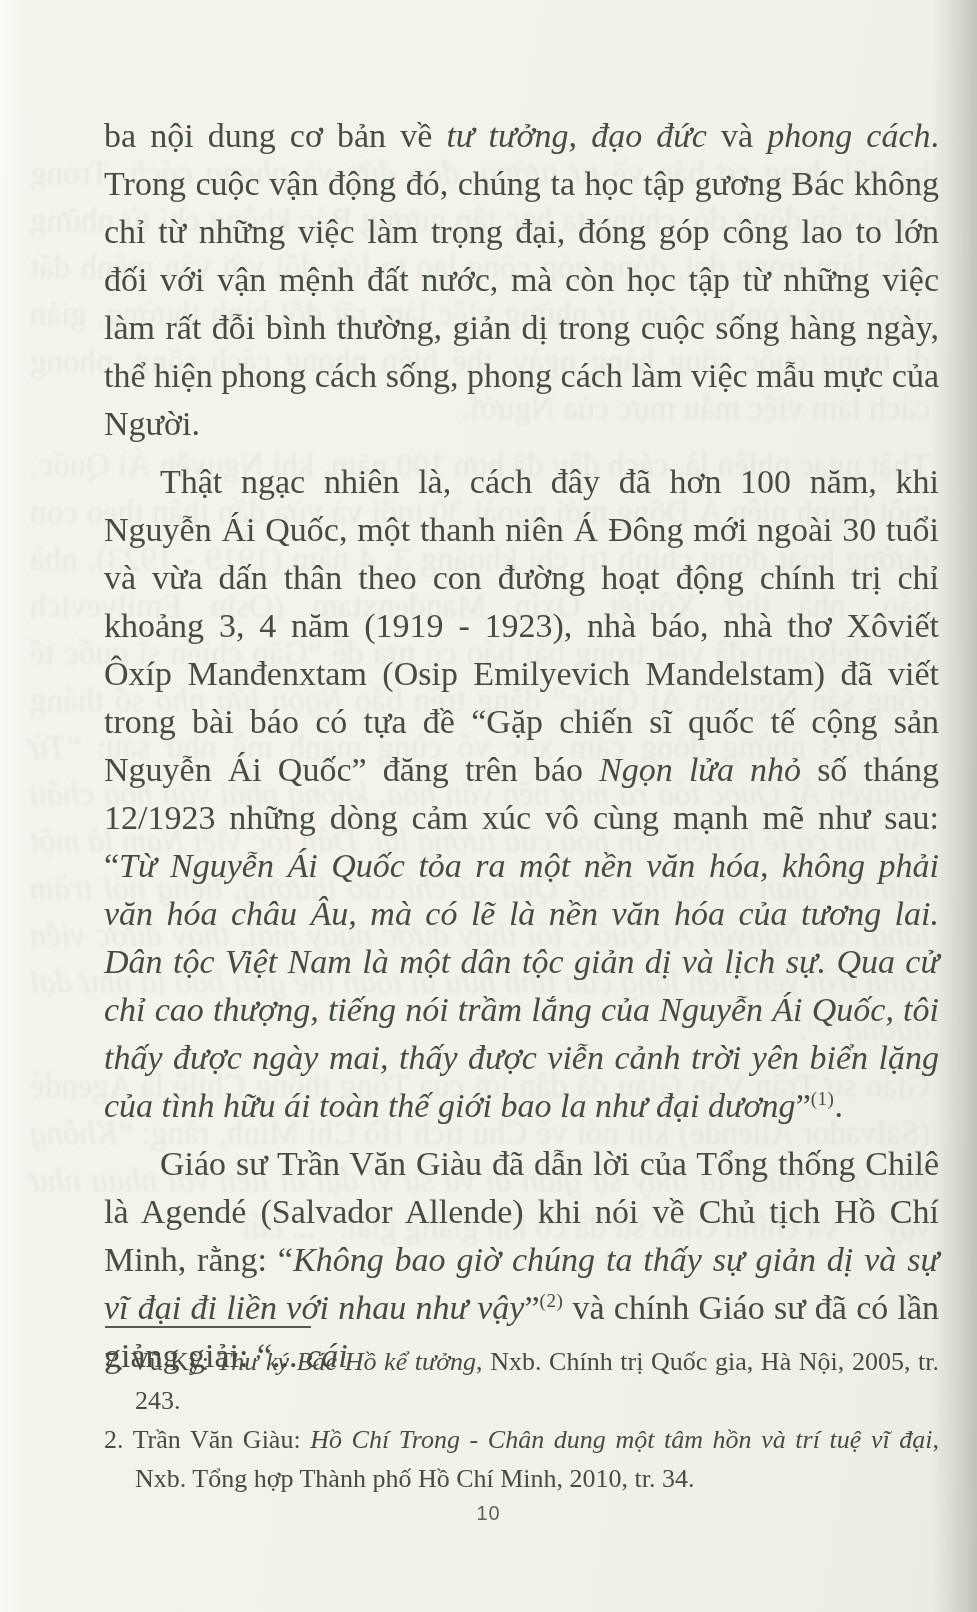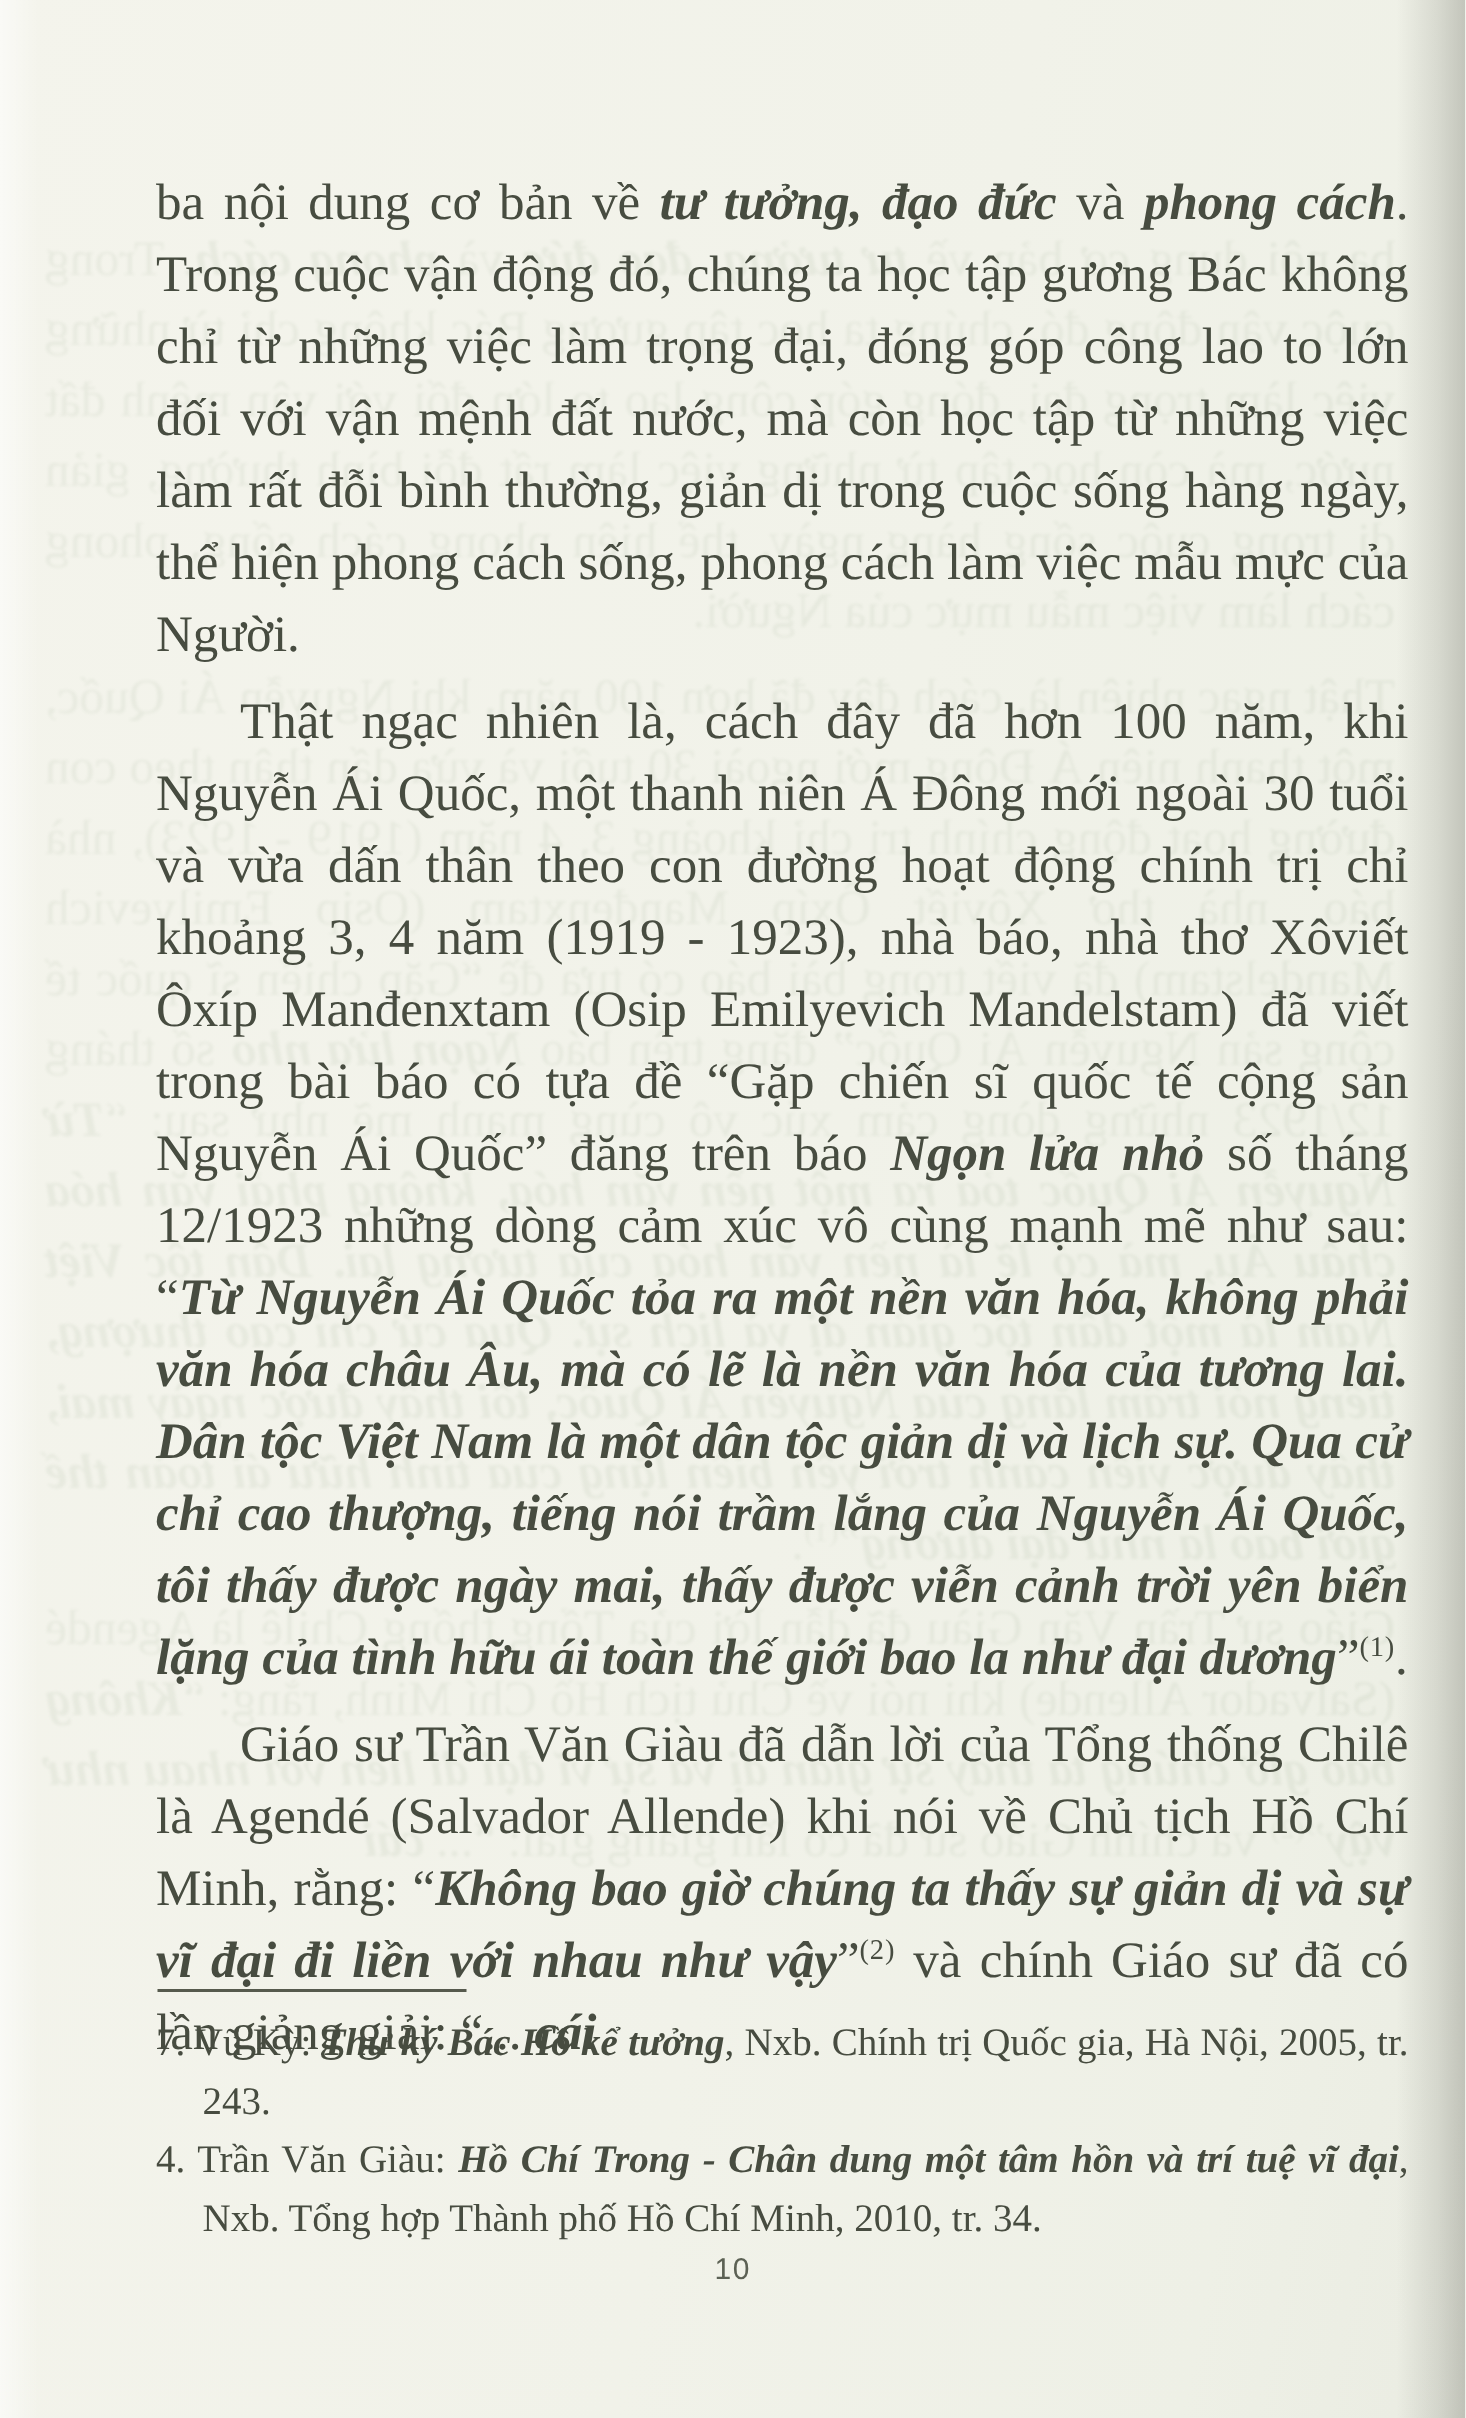--- a/index.html
+++ b/index.html
@@ -55,21 +55,21 @@
     left: 104px;
     top: 112px;
     width: 835px;
     font-size: 34px;
     line-height: 48px;
     text-align: justify;
   }
   .content p.para { margin: 0 0 10px 0; }
   .content p.para.indent { text-indent: 56px; }
 
-  .it  { font-style: italic; font-weight: bold; }
+  .it  { font-style: italic; }
   .sup { font-size: 0.56em; vertical-align: super; line-height: 0; letter-spacing: 0.5px; }
 
   .footnote-block {
     position: absolute;
     left: 104px;
     top: 1326px;
     width: 835px;
   }
   .footnote-rule {
     width: 206px;
@@ -112,21 +112,21 @@
   <div class="content">
       <p class="para"><span>ba nội dung cơ bản về </span><span class="it">tư tưởng, đạo đức</span><span> và </span><span class="it">phong cách</span><span>. Trong cuộc vận động đó, chúng ta học tập gương Bác không chỉ từ những việc làm trọng đại, đóng góp công lao to lớn đối với vận mệnh đất nước, mà còn học tập từ những việc làm rất đỗi bình thường, giản dị trong cuộc sống hàng ngày, thể hiện phong cách sống, phong cách làm việc mẫu mực của Người.</span></p>
       <p class="para indent"><span>Thật ngạc nhiên là, cách đây đã hơn 100 năm, khi Nguyễn Ái Quốc, một thanh niên Á Đông mới ngoài 30 tuổi và vừa dấn thân theo con đường hoạt động chính trị chỉ khoảng 3, 4 năm (1919 - 1923), nhà báo, nhà thơ Xôviết Ôxíp Manđenxtam (Osip Emilyevich Mandelstam) đã viết trong bài báo có tựa đề “Gặp chiến sĩ quốc tế cộng sản Nguyễn Ái Quốc” đăng trên báo </span><span class="it">Ngọn lửa nhỏ</span><span> số tháng 12/1923 những dòng cảm xúc vô cùng mạnh mẽ như sau: “</span><span class="it">Từ Nguyễn Ái Quốc tỏa ra một nền văn hóa, không phải văn hóa châu Âu, mà có lẽ là nền văn hóa của tương lai. Dân tộc Việt Nam là một dân tộc giản dị và lịch sự. Qua cử chỉ cao thượng, tiếng nói trầm lắng của Nguyễn Ái Quốc, tôi thấy được ngày mai, thấy được viễn cảnh trời yên biển lặng của tình hữu ái toàn thế giới bao la như đại dương</span><span>”</span><span class="sup">(1)</span><span>.</span></p>
       <p class="para indent"><span>Giáo sư Trần Văn Giàu đã dẫn lời của Tổng thống Chilê là Agendé (Salvador Allende) khi nói về Chủ tịch Hồ Chí Minh, rằng: “</span><span class="it">Không bao giờ chúng ta thấy sự giản dị và sự vĩ đại đi liền với nhau như vậy</span><span>”</span><span class="sup">(2)</span><span> và chính Giáo sư đã có lần giảng giải: “... </span><span class="it">cái</span></p>
     </div>
 
   <div class="footnote-block">
     <div class="footnote-rule"></div>
     <div>
         <p class="para"><span>7. Vũ Kỳ: </span><span class="it">Thư ký Bác Hồ kể tưởng</span><span>, Nxb. Chính trị Quốc gia, Hà Nội, 2005, tr. 243.</span></p>
-        <p class="para"><span>4. Trần Văn Giàu: </span><span class="it">Hồ Chí Trong - Chân dung một tâm hồn và trí tuệ vĩ đại</span><span>, Nxb. Tổng hợp Thành phố Hồ Chí Minh, 2010, tr. 34.</span></p>
+        <p class="para"><span>2. Trần Văn Giàu: </span><span class="it">Hồ Chí Trong - Chân dung một tâm hồn và trí tuệ vĩ đại</span><span>, Nxb. Tổng hợp Thành phố Hồ Chí Minh, 2010, tr. 34.</span></p>
       </div>
   </div>
 
   <div class="page-number">10</div>
 
   <div class="edge-light"></div>
   <div class="edge-shadow"></div>
 </div>
 
 </body></html>

